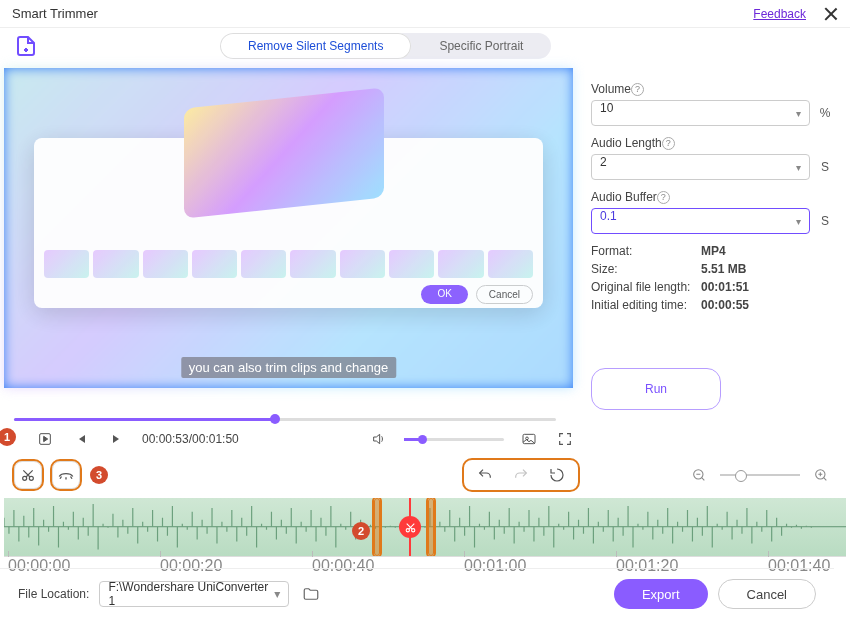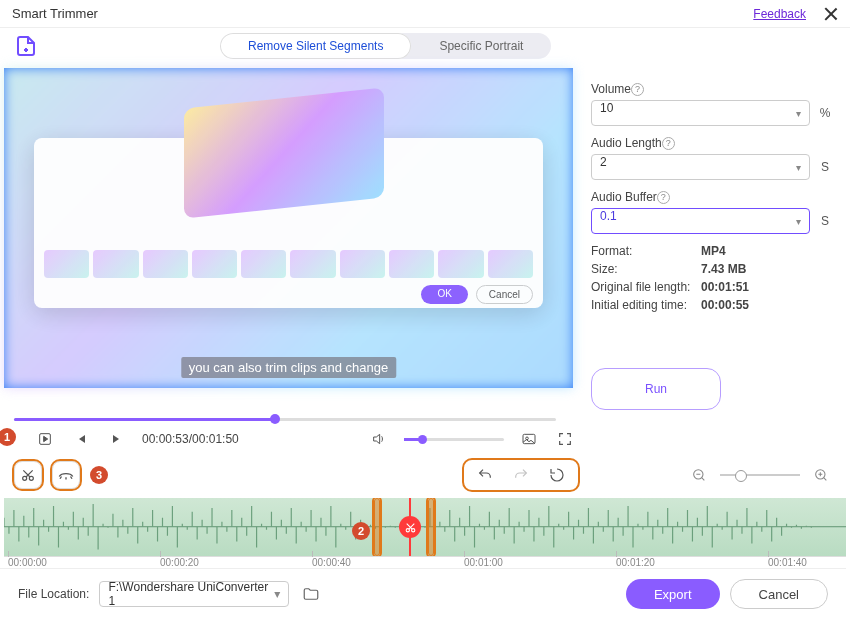--- a/index.html
+++ b/index.html
@@ -71,24 +71,24 @@
 
   .wave { margin: 2px 4px 0 4px; height:58px; position:relative; background: linear-gradient(#cfe7d4,#b9dcc2); overflow:hidden;}
   .wave .wv { position:absolute; inset:0; opacity:.75;}
   .playhead { position:absolute; top:0; bottom:-58px; width:2px; background:#ff3a3a; left:405px;}
   .cutmark { position:absolute; top:18px; left:395px; width:22px; height:22px; background:#ff3a3a; border-radius:50%; display:flex; align-items:center; justify-content:center; color:#fff;}
   .selL,.selR{position:absolute; top:0; bottom:0; width:6px; background:rgba(224,121,26,.5); border:1px solid #e0791a;}
   .selL{left:370px;} .selR{left:424px;}
   .badge2 { position:absolute; left:348px; top:24px; }
 
   .ruler { margin:0 4px; height:32px; position:relative; border-top:1px solid #ddd;}
-  .ruler .tick { position:absolute; top:0; font-size:10px; color:#888;}
+  .ruler .tick { position:absolute; top:0; font-size:16px; color:#888;}
   .ruler .tick::before{content:''; position:absolute; top:-6px; left:0; width:1px; height:6px; background:#bbb;}
 
-  .footer { position:absolute; bottom:0; left:0; right:4px; border-top:1px solid #eee; padding:10px 18px; display:flex; align-items:center; gap:10px;}
+  .footer { position:absolute; bottom:0; left:0; right:16px; border-top:1px solid #eee; padding:10px 18px; display:flex; align-items:center; gap:10px;}
   .footer .loc { font-size:12px; color:#444;}
   .footer .path { width:190px; height:26px; border:1px solid #ccc; border-radius:4px; padding:0 8px; font-size:12px; display:flex; align-items:center; justify-content:space-between;}
   .footer .browse { width:24px; height:24px; display:flex; align-items:center; justify-content:center; color:#666; cursor:pointer;}
   .footer .btn { height:30px; padding:0 28px; border-radius:16px; font-size:13px; cursor:pointer;}
   .footer .export { background:#8a5cff; color:#fff; border:none; margin-left:auto;}
   .footer .cancel { background:#fff; color:#444; border:1px solid #ccc;}
 
   .badge.b1{position:absolute;}
 </style>
 </head>
@@ -169,21 +169,21 @@
         </div>
       <div class="ctrl">
         <div class="combo focus"><span style="color:#4a3adf">0.1</span><span class="caret">▾</span></div>
         <span class="unit">S</span>
       </div>
     </div>
     <div class="info">
       <span>Format:</span>
         <span class="v">MP4</span>
       <span>Size:</span>
-        <span class="v">7.43 MB</span>
+        <span class="v">5.51 MB</span>
       <span>Original file length:</span>
         <span class="v">00:01:51</span>
       <span>Initial editing time:</span>
         <span class="v">00:00:55</span>
     </div>
     <button class="run">Run</button>
   </div>
 </div>
 
 <div class="seek">

